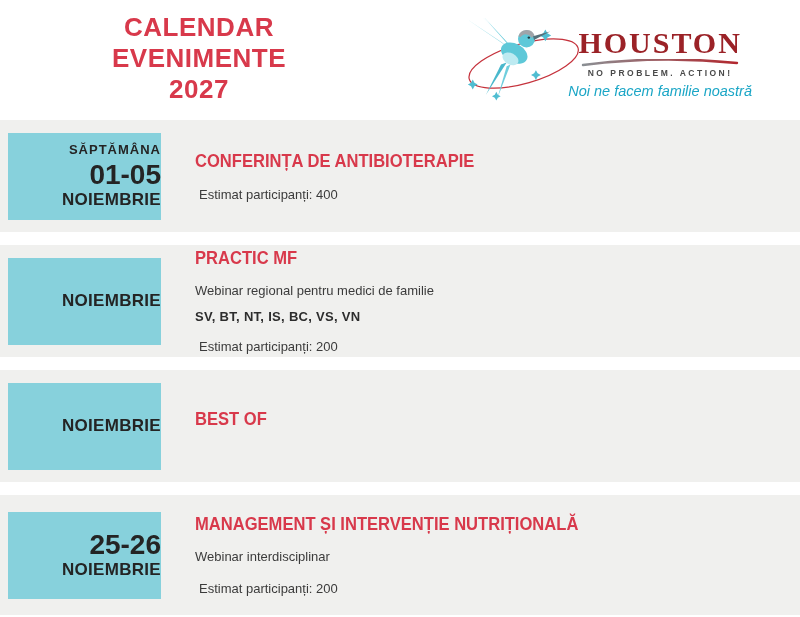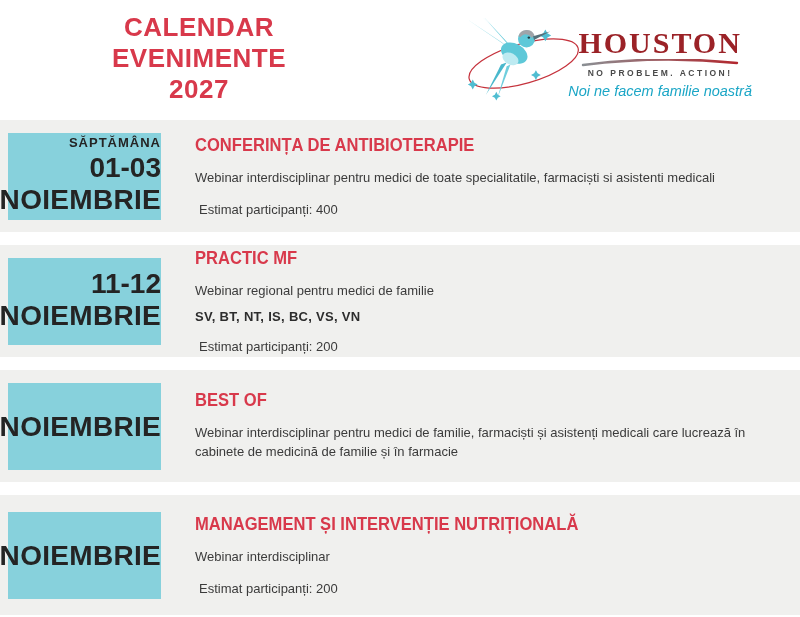--- a/index.html
+++ b/index.html
@@ -48,21 +48,21 @@
     background:var(--band);height:112px;margin-bottom:13px;
   }
   .event-row:last-child{height:120px;margin-bottom:0;}
   .date-box{
     width:153px;height:87px;background:var(--teal-box);margin-left:8px;flex:none;
     display:flex;flex-direction:column;justify-content:center;align-items:flex-end;
     color:var(--dark);text-align:center;
   }
   .date-label{font-size:13px;font-weight:700;letter-spacing:1px;margin-bottom:3px;}
   .date-range{font-size:28px;font-weight:800;line-height:1.05;}
-  .date-month{font-size:28px;font-weight:800;line-height:1.25;letter-spacing:.3px;margin-left:40px;}
+  .date-month{font-size:17px;font-weight:800;line-height:1.25;letter-spacing:.3px;margin-left:40px;}
   .event-body{margin-left:34px;width:592px;}
   .event-title{
     color:var(--red);font-size:18px;font-weight:800;margin:0 0 13px;
     transform:scaleX(.92);transform-origin:left center;white-space:nowrap;
   }
   .event-desc{font-size:13px;color:var(--body-text);margin:0;line-height:1.45;}
   .event-regions{font-size:13px;font-weight:700;color:#2D2D2D;margin:9px 0 0;letter-spacing:.3px;}
   .event-participants{font-size:13px;color:var(--body-text);margin:15px 4px 0;}
 </style>
 </head>
@@ -123,60 +123,58 @@
       <div class="logo-tagline">NO PROBLEM. ACTION!</div>
       <div class="logo-slogan">Noi ne facem familie noastră</div>
     </div>
   </div>
 </header>
 
 <main class="events">
   <section class="event-row">
     <div class="date-box">
       <div class="date-label">SĂPTĂMÂNA</div>
-      <div class="date-range">01-03</div>
+      <div class="date-range">01-05</div>
       <div class="date-month">NOIEMBRIE</div>
     </div>
     <div class="event-body">
       <h2 class="event-title">CONFERINȚA DE ANTIBIOTERAPIE</h2>
-      <p class="event-desc">Webinar interdisciplinar pentru medici de toate specialitatile, farmaciști si asistenti medicali</p>
 
       <p class="event-participants">Estimat participanți: 400</p>
     </div>
   </section>
 
   <section class="event-row">
     <div class="date-box">
 
-      <div class="date-range">11-12</div>
       <div class="date-month">NOIEMBRIE</div>
     </div>
     <div class="event-body">
       <h2 class="event-title">PRACTIC MF</h2>
       <p class="event-desc">Webinar regional pentru medici de familie</p>
       <p class="event-regions">SV, BT, NT, IS, BC, VS, VN</p>
       <p class="event-participants">Estimat participanți: 200</p>
     </div>
   </section>
 
   <section class="event-row">
     <div class="date-box">
 
       <div class="date-month">NOIEMBRIE</div>
     </div>
     <div class="event-body">
       <h2 class="event-title">BEST OF</h2>
-      <p class="event-desc">Webinar interdisciplinar pentru medici de familie, farmaciști și asistenți medicali care lucrează în cabinete de medicină de familie și în farmacie</p>
 
     </div>
   </section>
 
   <section class="event-row">
     <div class="date-box">
 
+      <div class="date-range">25-26</div>
       <div class="date-month">NOIEMBRIE</div>
     </div>
     <div class="event-body">
       <h2 class="event-title">MANAGEMENT ȘI INTERVENȚIE NUTRIȚIONALĂ</h2>
       <p class="event-desc">Webinar interdisciplinar</p>
 
       <p class="event-participants">Estimat participanți: 200</p>
     </div>
   </section>
 </main>

